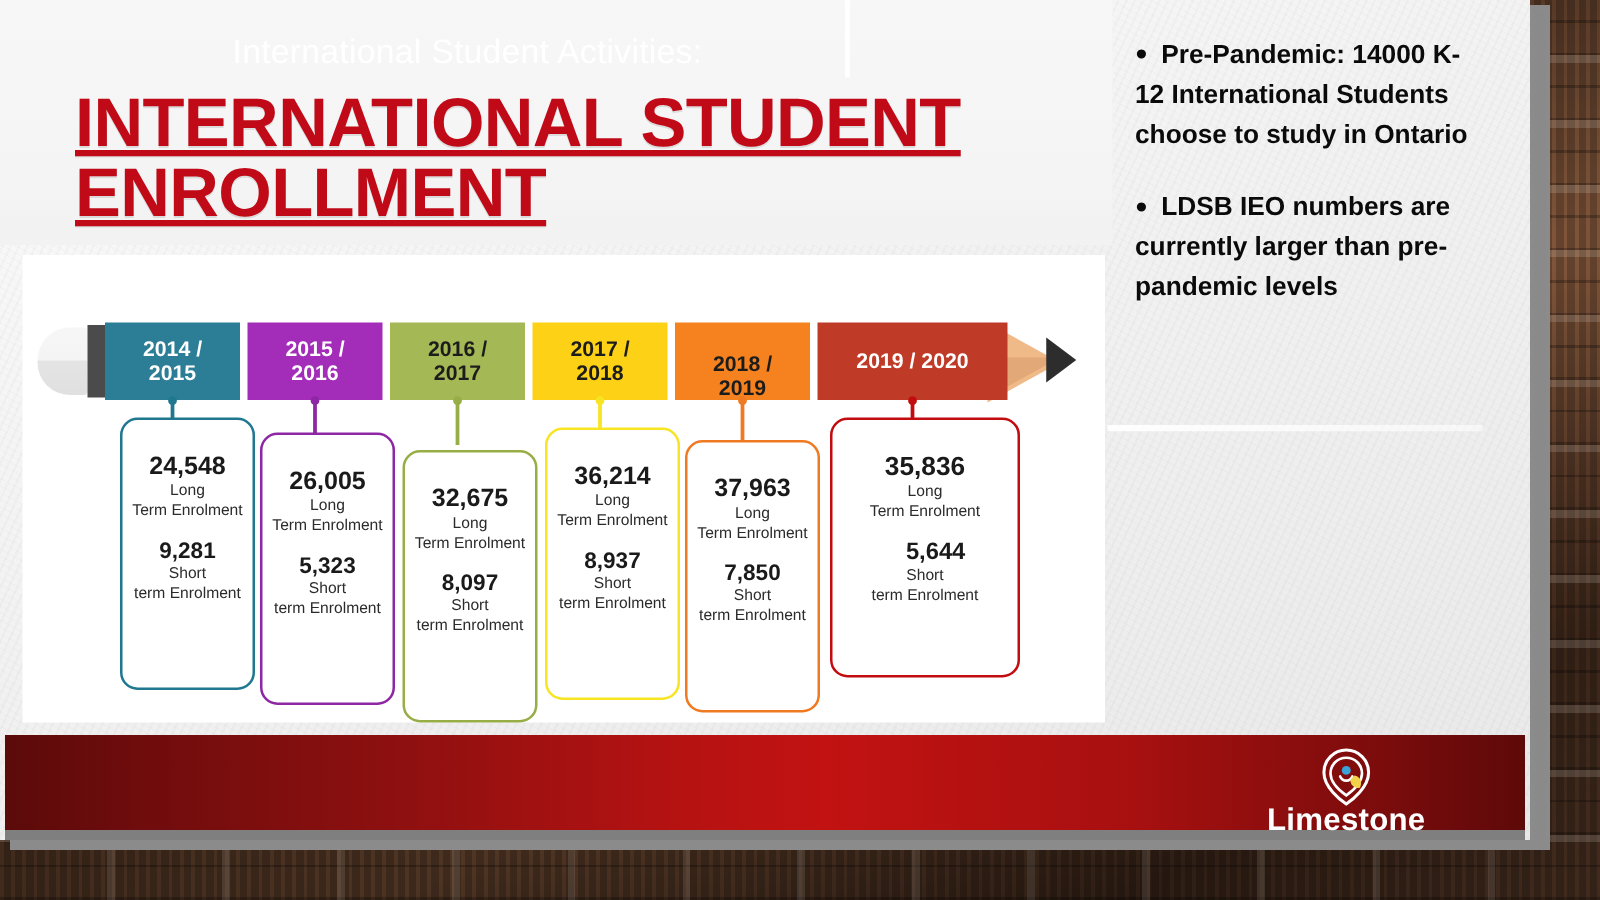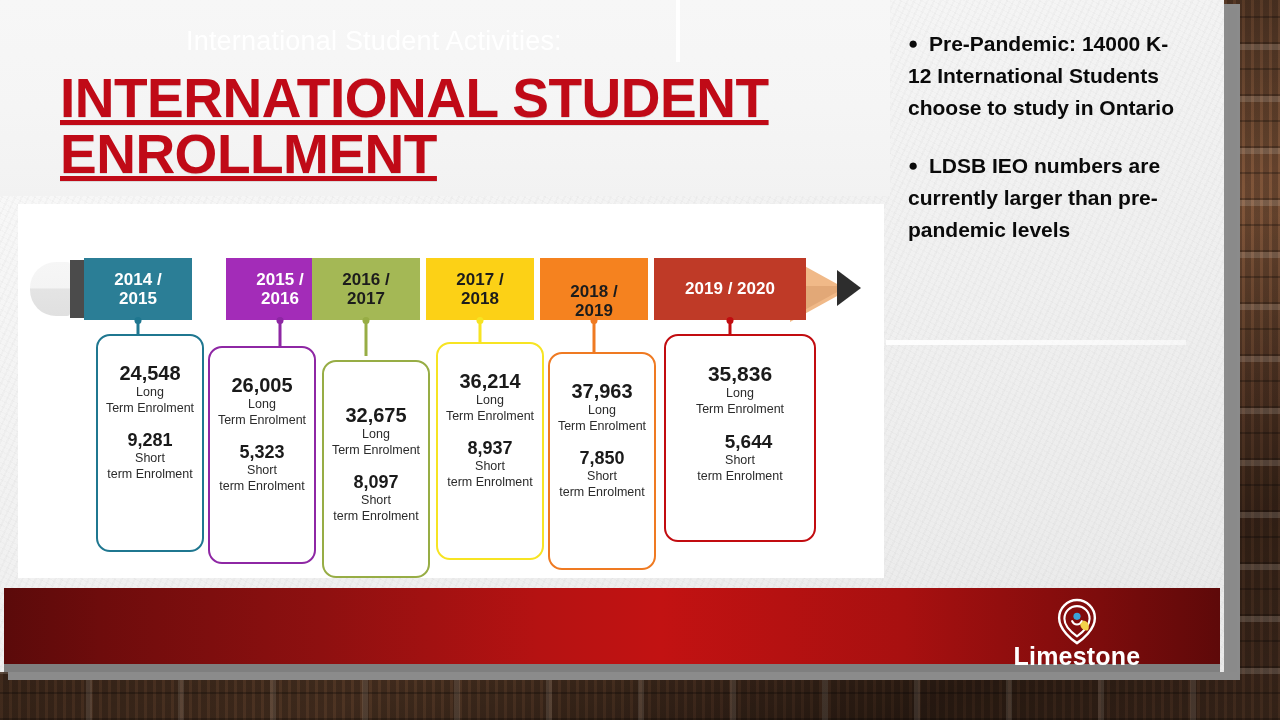--- a/index.html
+++ b/index.html
@@ -234,21 +234,21 @@
         <div class="tip-wood2"></div>
         <div class="tip-lead"></div>
       </div>
 
       <div class="segments" id="segments">
           <div class="seg" style="left: 0px; width: 108px; background: rgb(43, 126, 150); color: rgb(255, 255, 255);">
             <span style="white-space: pre-line;">2014 /
 2015</span>
             <span class="stem" style="background: rgb(31, 119, 144);"></span>
           </div>
-          <div class="seg" style="left: 114px; width: 108px; background: rgb(163, 44, 184); color: rgb(255, 255, 255); margin-left: 28px;">
+          <div class="seg" style="left: 114px; width: 108px; background: rgb(163, 44, 184); color: rgb(255, 255, 255);">
             <span style="white-space: pre-line;">2015 /
 2016</span>
             <span class="stem" style="background: rgb(142, 39, 164);"></span>
           </div>
           <div class="seg" style="left: 228px; width: 108px; background: rgb(164, 184, 85); color: rgb(28, 28, 28);">
             <span style="white-space: pre-line;">2016 /
 2017</span>
             <span class="stem" style="background: rgb(151, 173, 69);"></span>
           </div>
           <div class="seg" style="left: 342px; width: 108px; background: rgb(252, 209, 22); color: rgb(28, 28, 28);">
@@ -278,21 +278,21 @@
           </div>
           <div class="card" style="left: 124px; top: 12px; width: 108px; height: 218px; border-color: rgb(142, 39, 164); padding-top: 26px;">
             <div class="big" style="font-size: 20px;">26,005</div>
             <div class="lbl" style="font-size: 12.5px; white-space: pre-line;">Long
 Term Enrolment</div>
             <div class="gap"></div>
             <div class="big" style="font-size: 18px;">5,323</div>
             <div class="lbl" style="font-size: 12.5px; white-space: pre-line;">Short
 term Enrolment</div>
           </div>
-          <div class="card" style="left: 238px; top: 26px; width: 108px; height: 218px; border-color: rgb(151, 173, 69); padding-top: 42px;">
+          <div class="card" style="left: 238px; top: 26px; width: 108px; height: 218px; border-color: rgb(151, 173, 69); padding-top: 26px;">
             <div class="big" style="font-size: 20px;">32,675</div>
             <div class="lbl" style="font-size: 12.5px; white-space: pre-line;">Long
 Term Enrolment</div>
             <div class="gap"></div>
             <div class="big" style="font-size: 18px;">8,097</div>
             <div class="lbl" style="font-size: 12.5px; white-space: pre-line;">Short
 term Enrolment</div>
           </div>
           <div class="card" style="left: 352px; top: 8px; width: 108px; height: 218px; border-color: rgb(247, 228, 35); padding-top: 26px;">
             <div class="big" style="font-size: 20px;">36,214</div>

